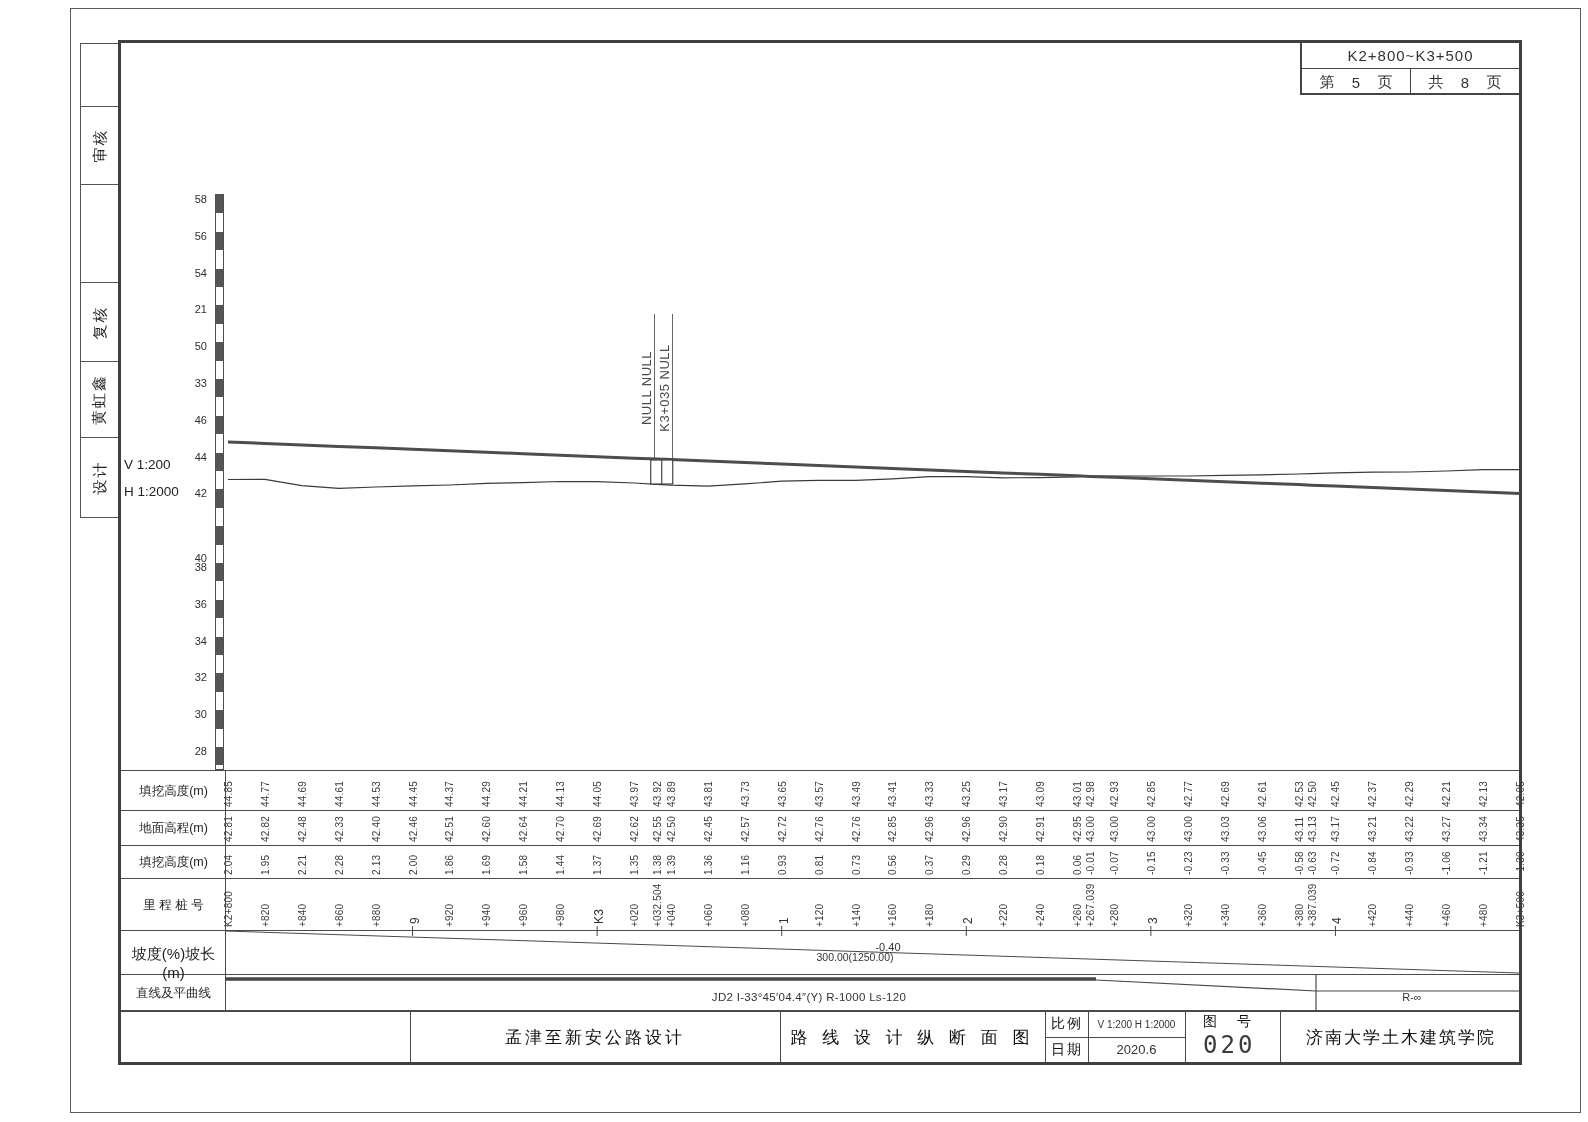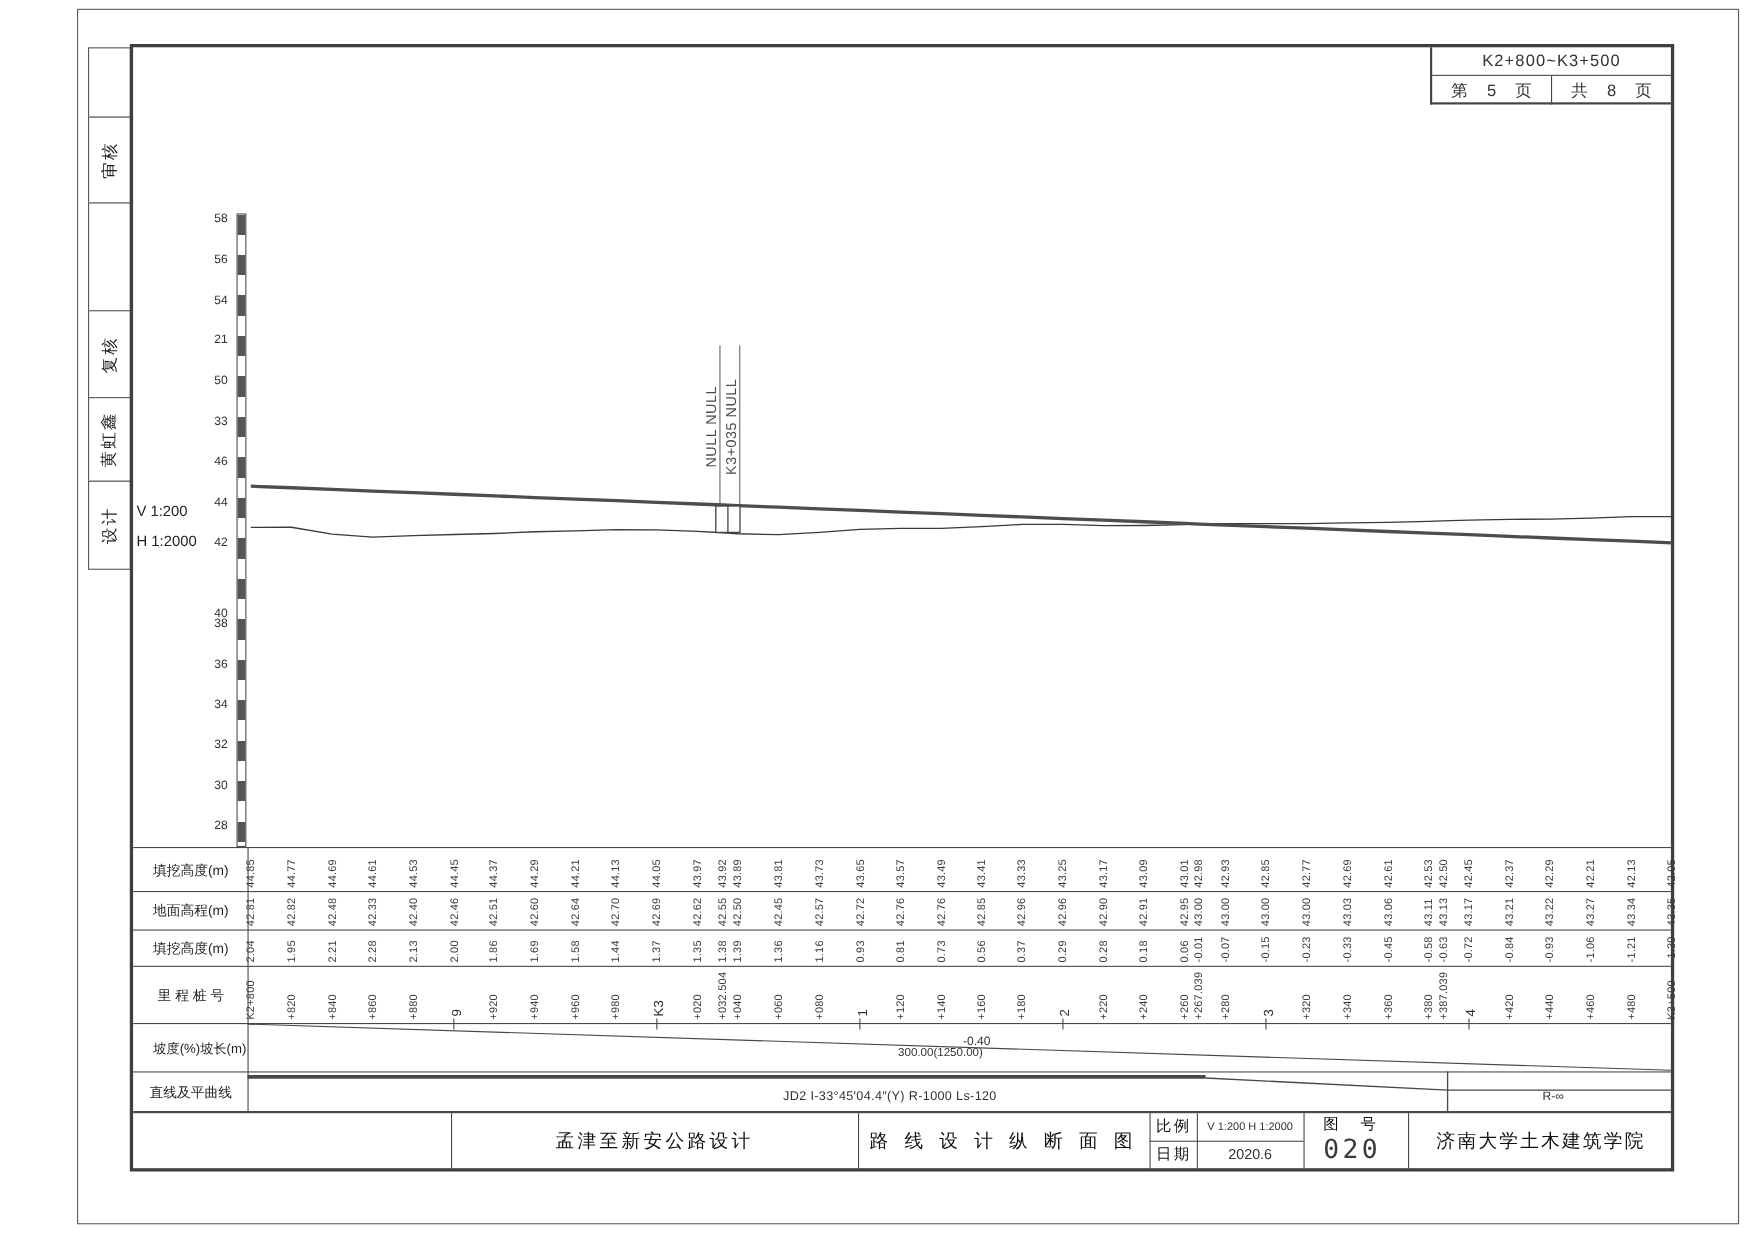--- a/index.html
+++ b/index.html
@@ -88,21 +88,21 @@
   <div class="hline" style="left:121px;top:878px;width:1398px;"></div>
   <div class="hline" style="left:121px;top:930px;width:1398px;"></div>
   <div class="hline" style="left:121px;top:974px;width:1398px;"></div>
   <div class="hline" style="left:121px;top:1010px;width:1398px;height:2px;"></div>
   <div class="vline" style="left:225px;top:770px;height:240px;"></div>
 
   <div class="rowlab" style="top:783px;">填挖高度(m)</div>
   <div class="rowlab" style="top:820px;">地面高程(m)</div>
   <div class="rowlab" style="top:854px;">填挖高度(m)</div>
   <div class="rowlab" style="top:897px;">里 程 桩 号</div>
-  <div class="rowlab" style="top:945px;font-size:12px;text-align:right;">坡度(%)坡长(m)</div>
+  <div class="rowlab" style="top:945px;font-size:15px;">坡度(%)坡长(m)</div>
   <div class="rowlab" style="top:985px;">直线及平曲线</div>
 
   <div class="t" style="left:848px;top:941px;width:80px;text-align:center;font-size:11px;">-0.40</div>
   <div class="t" style="left:793px;top:951px;width:124px;text-align:center;font-size:10.5px;">300.00(1250.00)</div>
 
   <div class="t" style="left:629px;top:991px;width:360px;text-align:center;font-size:11.5px;letter-spacing:0.3px;">JD2 I-33°45′04.4″(Y) R-1000 Ls-120</div>
   <div class="t" style="left:1362px;top:991px;width:100px;text-align:center;font-size:11px;">R-∞</div>
 
   <div class="vline" style="left:410px;top:1012px;height:50px;"></div>
   <div class="vline" style="left:780px;top:1012px;height:50px;"></div>

